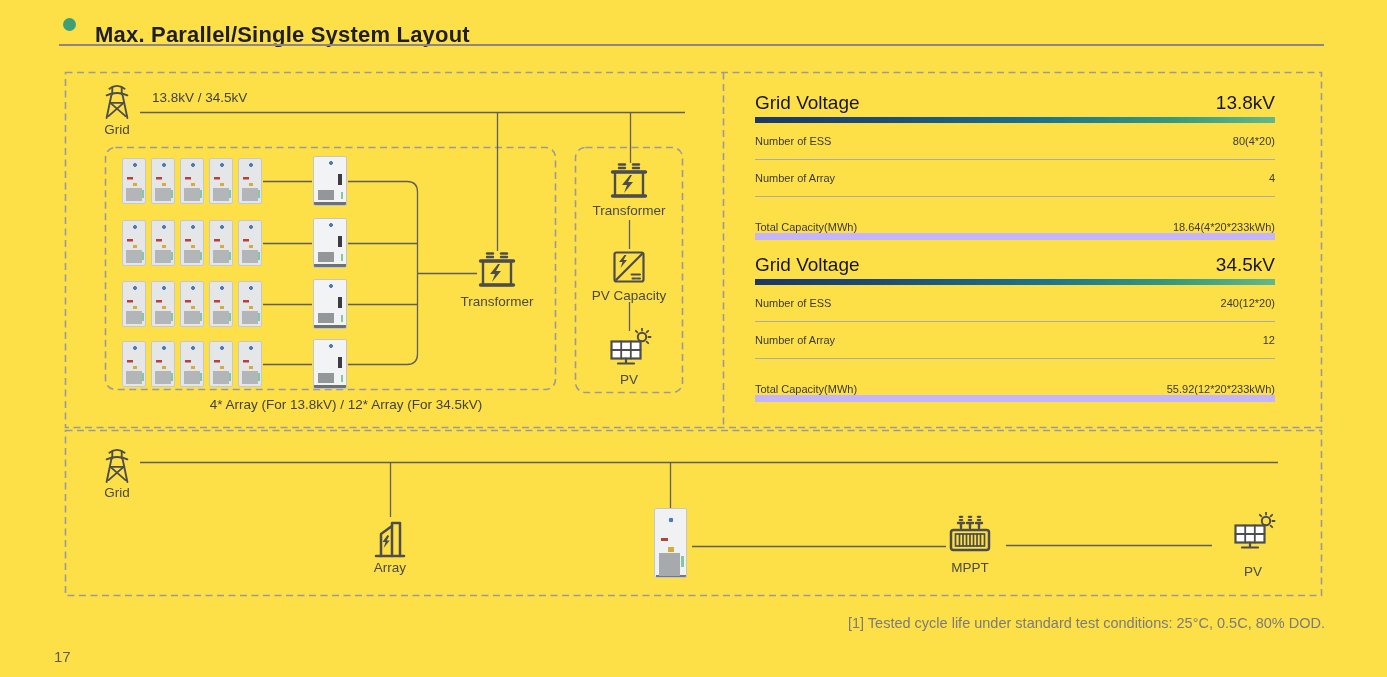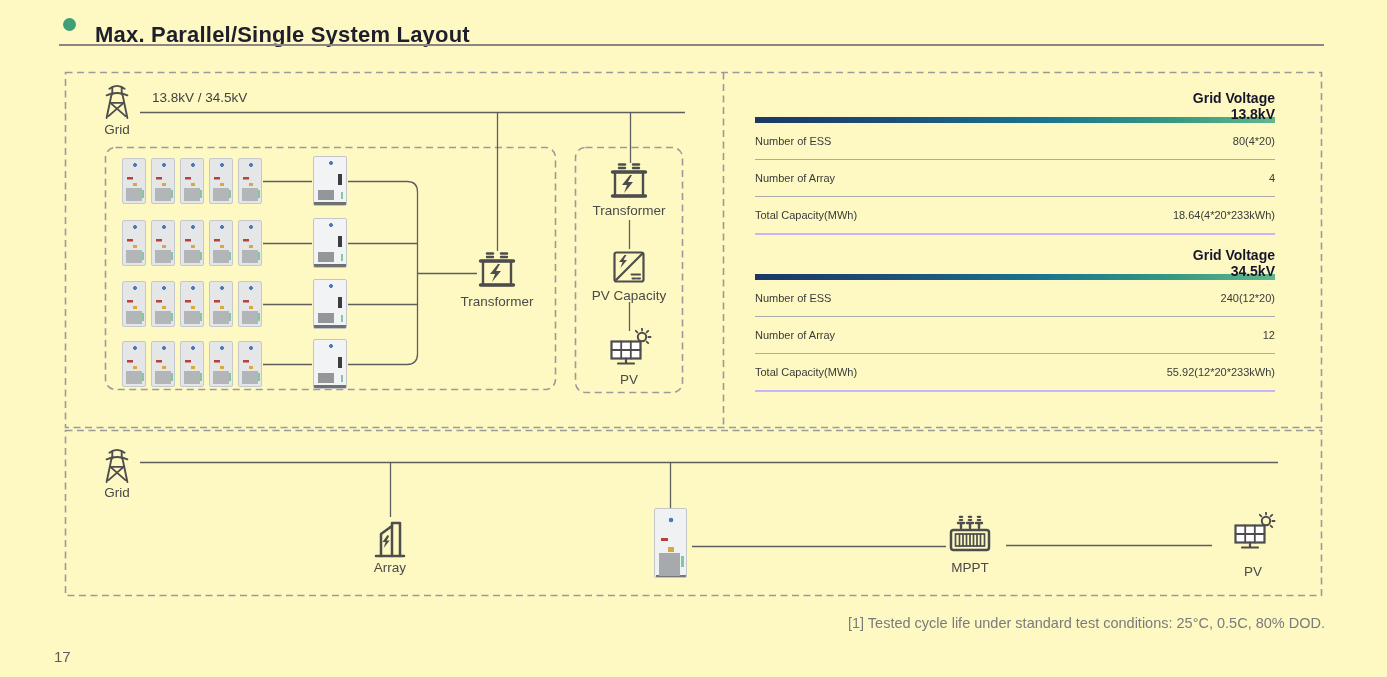--- a/index.html
+++ b/index.html
@@ -1,16 +1,16 @@
 <!DOCTYPE html>
 <html><head>
 <meta charset="utf-8">
 <style>
   html,body{margin:0;padding:0;background:#fff;}
-  #page{position:relative;width:1387px;height:677px;background:#fef9c3;overflow:hidden;
+  #page{position:relative;width:1387px;height:677px;background:#fde047;overflow:hidden;
         font-family:"Liberation Sans",sans-serif;color:#3c3c3c;}
   .abs{position:absolute;}
 
   
   .bullet{position:absolute;left:63px;top:18px;width:13px;height:13px;border-radius:50%;}
   .title{position:absolute;left:95px;top:7px;font-size:22px;font-weight:700;color:#1e1e2d;letter-spacing:.2px;}
   .title-rule{position:absolute;left:59px;top:44px;width:1265px;border-top:2px solid #8d8685;}
 
   
   .dlabel{position:absolute;font-size:13.5px;color:#4a4a4a;text-align:center;width:110px;transform:translateX(-50%);}
@@ -59,26 +59,26 @@
 
   
   .icon{position:absolute;}
   .icon svg{display:block;}
 
   
   .tables{position:absolute;left:755px;top:90px;width:520px;}
   .spec-table{width:100%;}
   .spec-table + .spec-table{margin-top:12px;}
   .t-head{display:flex;justify-content:space-between;align-items:flex-end;height:24px;
-          font-size:14px;font-weight:700;color:#16162a;flex-direction:column;}
+          font-size:19px;font-weight:400;color:#16162a;}
   .t-bar{height:6px;margin-top:3px;
          background:linear-gradient(90deg,#1b3768 0%,#1d4e78 25%,#1a7390 55%,#35987f 80%,#62b78c 100%);}
   .t-row{display:flex;justify-content:space-between;align-items:center;height:36px;
          border-bottom:1px solid #ababab;font-size:11px;color:#3a3a3a;}
-  .t-row.last{border-bottom:2px solid #c4b5fd;}
+  .t-row.last{border-bottom:7px solid #c4b5fd;align-items:flex-end;}
 
   
   .pagenum{position:absolute;left:54px;top:648px;font-size:15px;color:#5b5b5b;}
   .footnote{position:absolute;right:62px;top:615px;font-size:14.5px;color:#7b7b7b;text-align:right;}
 </style>
 </head>
 <body>
 
 <div id="page">
 
@@ -187,20 +187,21 @@
           <line x1="24" y1="7" x2="30" y2="7"></line>
       </g>
       <rect x="6" y="11" width="28" height="24" stroke-width="2.4"></rect>
       <line x1="3.5" y1="11" x2="36.5" y2="11" stroke-width="3.4"></line>
       <line x1="3.5" y1="35" x2="36.5" y2="35" stroke-width="3.4"></line>
       <path d="M21 14 L13 24 h5 l-3 8 9-11 h-5 l4-7 z" fill="#4d4d4d" stroke="none"></path>
     </svg>
   </div>
   <div class="dlabel" style="left:497px;top:294px;">Transformer</div>
 
+  <div class="caption">4* Array (For 13.8kV)  / 12* Array (For 34.5kV)</div>
 
   <div class="icon" style="left:609px;top:161px;">
     <svg width="40" height="40" viewBox="0 0 40 40" stroke="#4d4d4d" fill="none" stroke-linecap="round">
       <g stroke-width="2.4">
         <line x1="10" y1="3.5" x2="16" y2="3.5"></line>
           <line x1="10" y1="7" x2="16" y2="7"></line>
         <line x1="24" y1="3.5" x2="30" y2="3.5"></line>
           <line x1="24" y1="7" x2="30" y2="7"></line>
       </g>
       <rect x="6" y="11" width="28" height="24" stroke-width="2.4"></rect>

